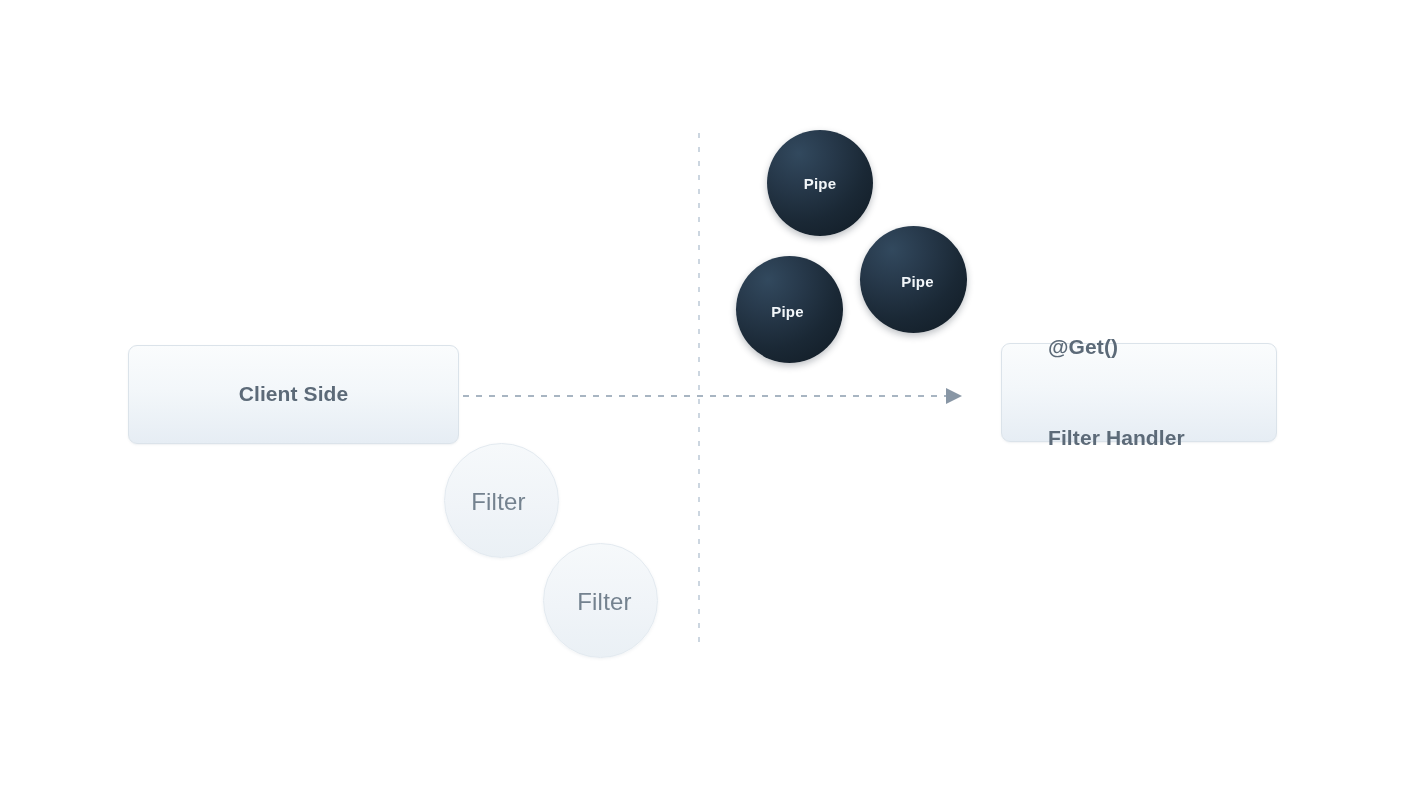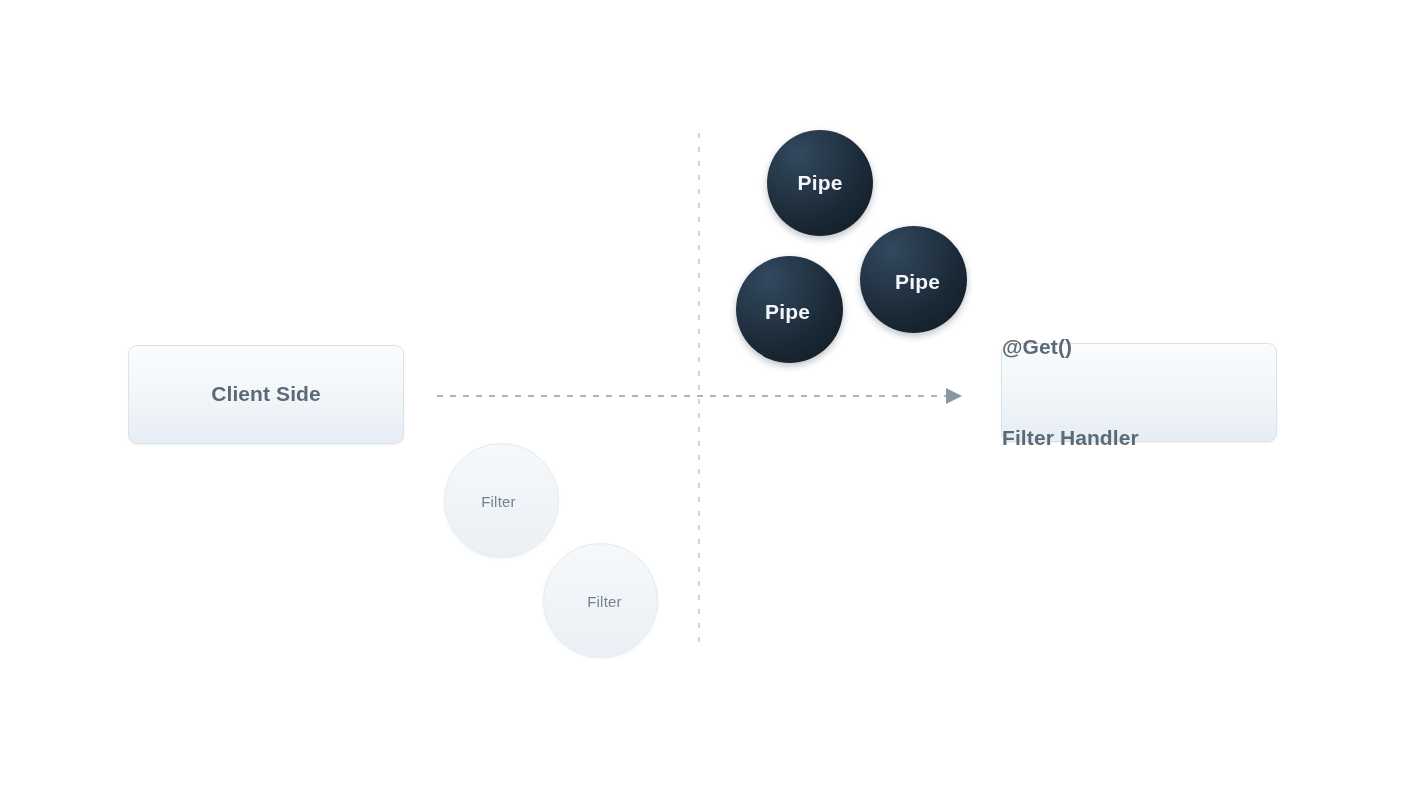--- a/index.html
+++ b/index.html
@@ -29,31 +29,32 @@
     background: linear-gradient(to bottom, #fafcfd 0%, #f3f7fa 45%, #e6edf4 100%);
     border: 1px solid #dbe3ea;
     box-shadow: 0 1px 2px rgba(100, 120, 140, 0.10);
     display: flex;
     align-items: center;
   }
 
   #client-side-box {
     left: 128px;
     top: 345px;
-    width: 276px;
+    width: 331px;
     height: 99px;
     justify-content: center;
   }
 
   #route-handler-box {
     left: 1001px;
     top: 343px;
     width: 276px;
     height: 99px;
     justify-content: flex-start;
+    padding-left: 46px;
   }
 
   .box-label {
     font-size: 21px;
     font-weight: bold;
     color: #5c6a78;
     letter-spacing: 0.1px;
     line-height: 1.45;
     white-space: pre;
   }
@@ -71,34 +72,34 @@
     align-items: center;
     justify-content: center;
   }
 
   .circle-dark {
     background: radial-gradient(circle at 30% 22%, #32495e 0%, #27394b 30%, #1a2835 62%, #101a23 100%);
     box-shadow: 0 3px 7px rgba(20, 32, 45, 0.28);
   }
 
   .circle-dark .circle-label {
-    font-size: 21px;
+    font-size: 15px;
     font-weight: bold;
     color: #f2f6f9;
     letter-spacing: 0.2px;
   }
 
   .circle-light {
     background: linear-gradient(to bottom, #f6f9fb 0%, #f0f4f8 55%, #eaf0f5 100%);
     border: 1px solid #e3eaf0;
     box-shadow: 0 1px 3px rgba(110, 130, 150, 0.10);
   }
 
   .circle-light .circle-label {
-    font-size: 15px;
+    font-size: 24px;
     font-weight: normal;
     color: #74828f;
     letter-spacing: 0.2px;
   }
 
   
   #pipe-circle-top     { left: 767px; top: 130px; width: 106px; height: 106px; }
   #pipe-circle-left    { left: 736px; top: 256px; width: 107px; height: 107px; }
   #pipe-circle-right   { left: 860px; top: 226px; width: 107px; height: 107px; }
 

